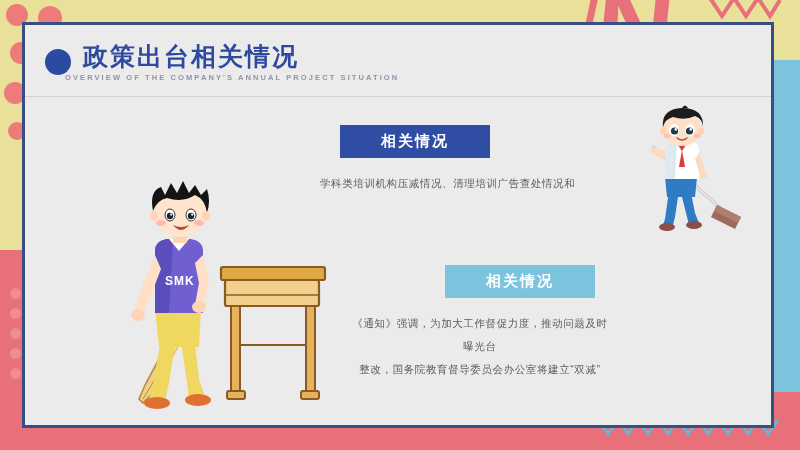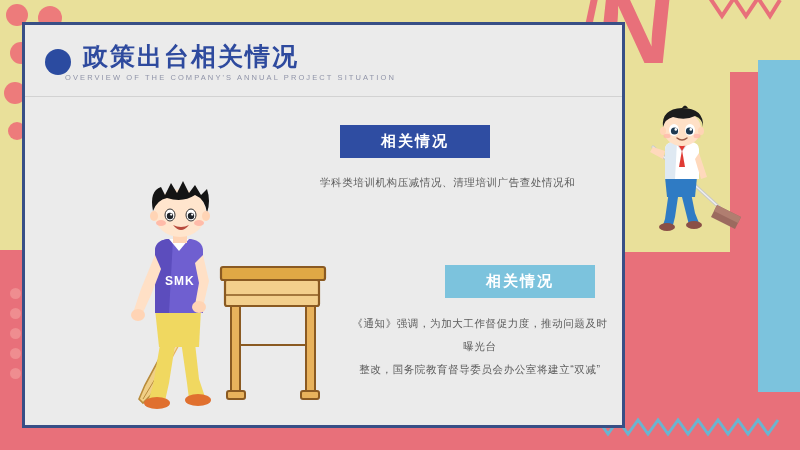--- a/index.html
+++ b/index.html
@@ -56,41 +56,41 @@
 
   
   .dash {
     position:absolute; bottom:22px; width:26px; height:9px;
     background:#f2e08a; border-radius:1px;
   }
 
   
   #slide {
     position:absolute; left:22px; top:22px;
-    width:603px; height:406px;
+    width:752px; height:406px;
     background:#ebebeb;
     border:3px solid #384f86;
   }
 
   
   #header { position:absolute; left:0; top:0; width:100%; height:72px; }
   .head-bullet {
     position:absolute; left:20px; top:24px;
     width:26px; height:26px; border-radius:50%;
     background:#2b4ba0;
   }
   .head-title {
     position:absolute; left:58px; top:15px;
     font-size:25px; font-weight:bold; color:#2e4a9e;
     letter-spacing:2px;
   }
   .head-sub {
     position:absolute; left:40px; top:48px;
     font-size:7.5px; color:#9094a8; letter-spacing:2.1px;
-    font-weight:normal;
+    font-weight:bold;
   }
   .head-rule {
     position:absolute; left:0; top:71px; width:100%; height:1px;
     background:#d2d2d2;
   }
 
   
   .block { position:absolute; }
   .block-tag {
     color:#ffffff; font-size:15px; font-weight:bold;
@@ -101,21 +101,21 @@
   .tag-light { background:#7cc3dd; }
   .block-body {
     margin-top:14px;
     font-size:10.5px; color:#5c5c5c; line-height:2.2;
     letter-spacing:0.6px;
   }
   .block-body p { white-space:nowrap; }
 
   #block1 { left:295px; top:100px; }
   #block1 .block-tag { margin-left:20px; }
-  #block1 .block-body { text-align:center;font-family:Liberation Mono, monospace; }
+  #block1 .block-body { text-align:center; }
 
   #block2 { left:295px; top:240px; width:320px; }
   #block2 .block-tag { margin-left:125px; }
   #block2 .block-body { text-align:center; }
   #block2 .block-body p { }
 
   
   .illus { position:absolute; }
   #boy-right { left:600px; top:80px; width:130px; height:130px; }
   #boy-left  { left:78px; top:160px; width:230px; height:235px; }

